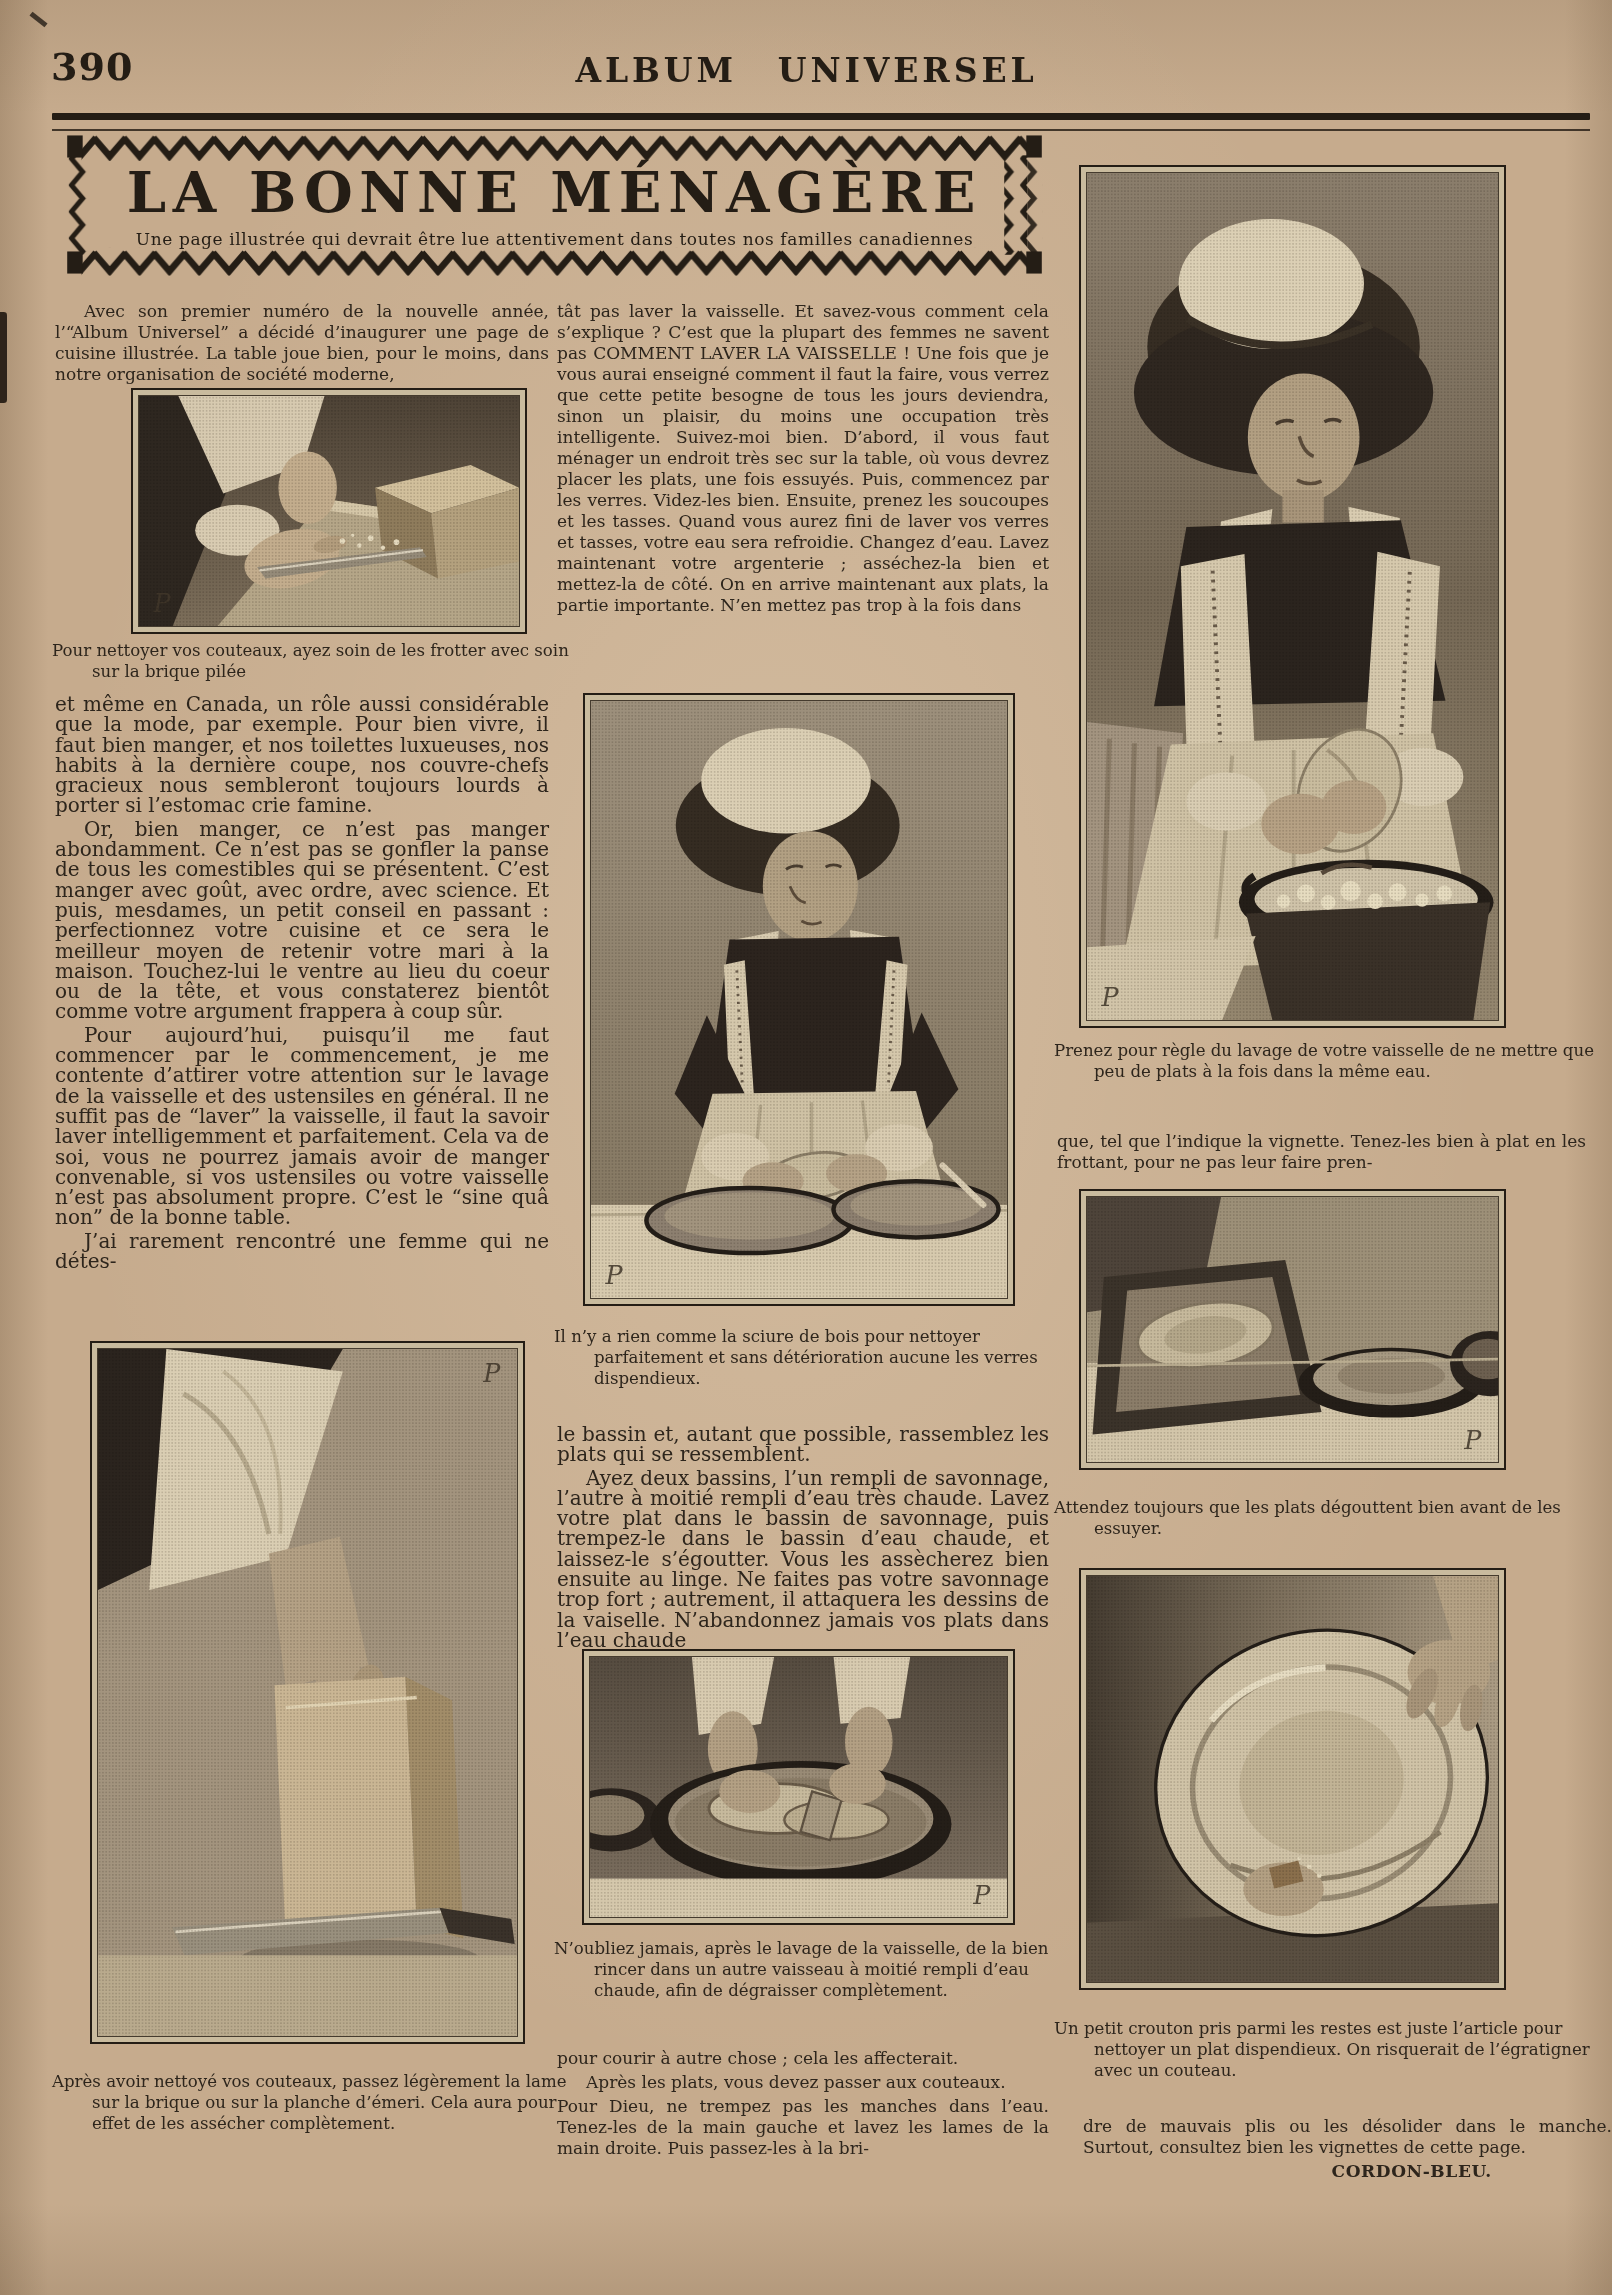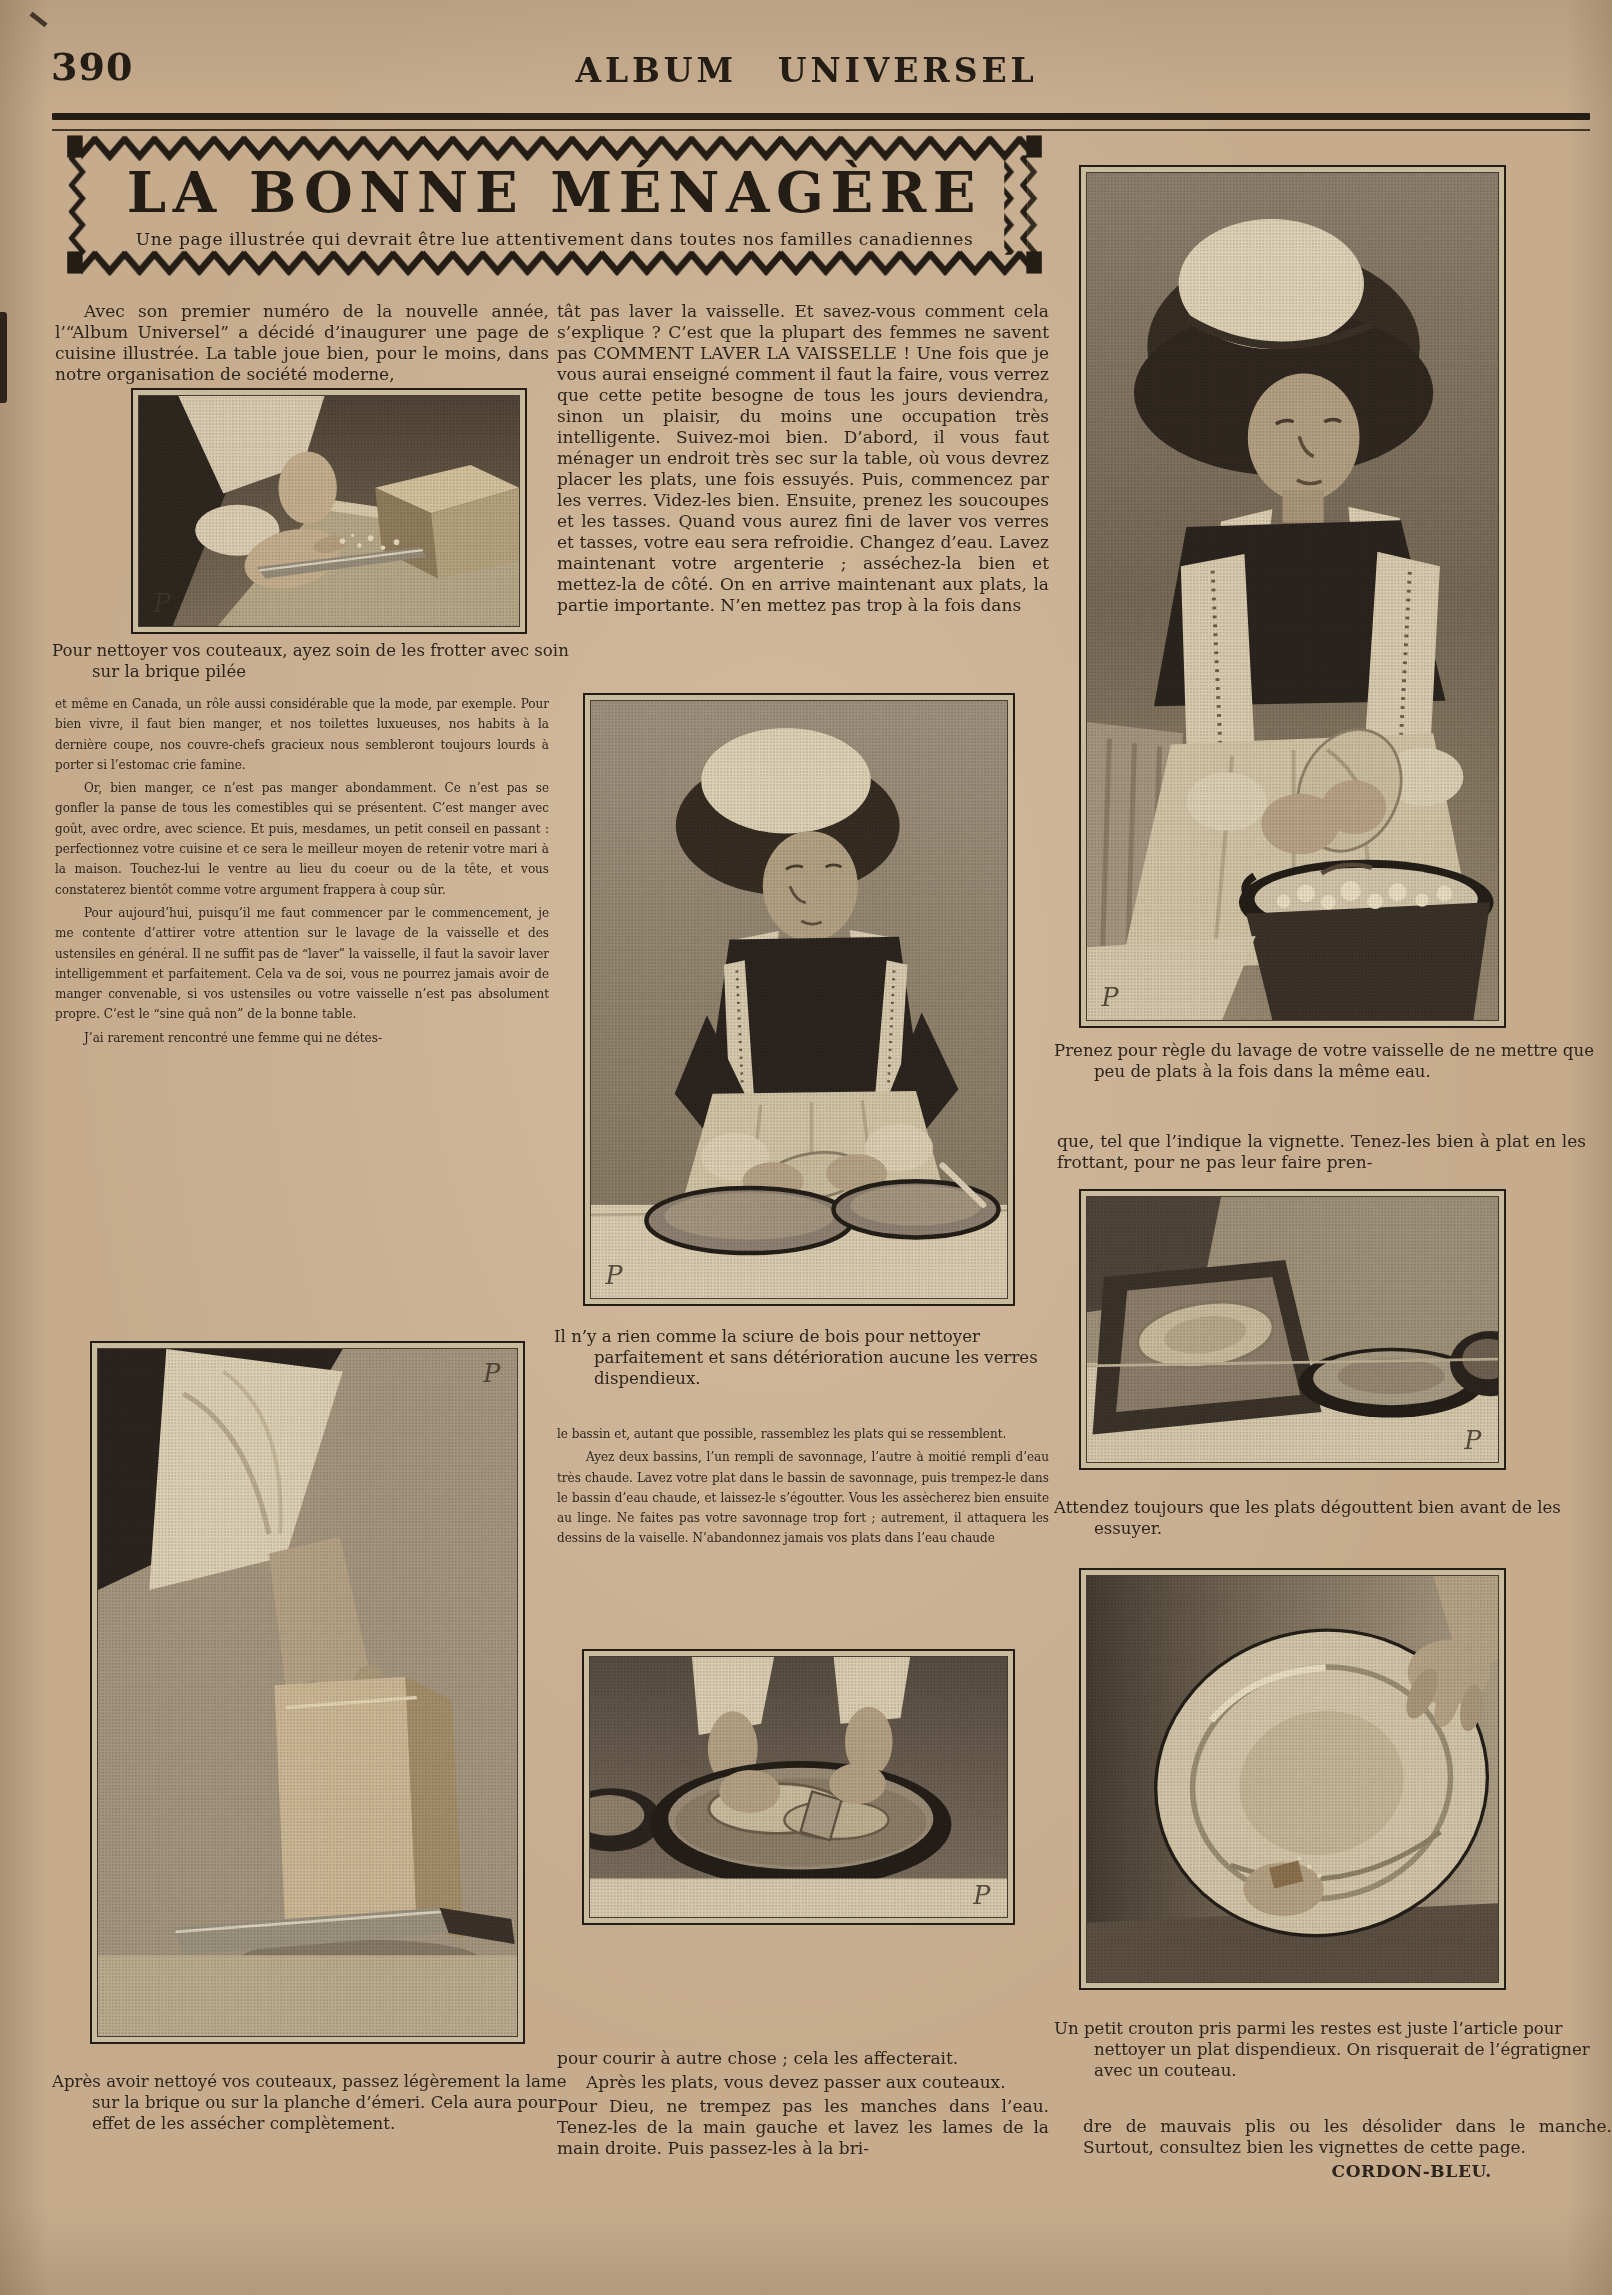--- a/index.html
+++ b/index.html
@@ -23,21 +23,21 @@
   
   .banner{left:65px;top:132px;width:979px;height:145px;}
   .banner-title{position:absolute;left:0;right:0;top:26.5px;text-align:center;font-size:56px;font-weight:bold;
                 color:#241d15;letter-spacing:6.6px;}
   .banner-subtitle{position:absolute;left:0;right:0;top:97px;text-align:center;font-size:17px;font-weight:normal;
                    color:#241d15;letter-spacing:0.6px;}
 
   
   .bodytext{font-size:17px;line-height:21px;text-align:justify;color:#2d251c;}
   .bodytext p{margin:3px;}
-  .smallbody{font-size:12px;line-height:20.3px;}
+  .smallbody{font-size:20px;line-height:20.3px;}
   .indent{text-indent:29px;}
   .caption{font-size:16.6px;line-height:21px;color:#2d251c;padding-left:40px;text-indent:-40px;}
   .byline{margin:0;padding-left:24%;text-align:center;letter-spacing:0.6px;font-weight:bold;}
 
   
   .photo{border:2.8px solid #241d15;padding:6px;background:#c9bb9e;box-sizing:border-box;}
   .photo-inner{position:relative;width:100%;height:100%;outline:1.1px solid #453b2e;overflow:hidden;background:#8a7d6b;}
   .illus{display:block;width:100%;height:100%;}
   .halftone{position:absolute;inset:0;pointer-events:none;mix-blend-mode:multiply;
             background-image:radial-gradient(rgba(45,34,22,0.16) 0.7px, rgba(0,0,0,0) 1px);
@@ -244,20 +244,21 @@
         <rect x="392" y="238" width="54" height="74" fill="#a89a82" transform="rotate(16 392 238)" stroke="#5f5242" stroke-width="4"></rect>
         <ellipse cx="282" cy="238" rx="54" ry="38" fill="#b3a084"></ellipse>
         <ellipse cx="472" cy="224" rx="50" ry="36" fill="#b3a084"></ellipse>
         <rect y="392" width="736" height="68" fill="#d5c8ac"></rect>
       </svg>
       <span class="monogram mono-br">P</span>
       <div class="halftone"></div>
     </div>
   </figure>
 
+  <div class="abs caption" style="left:554px;top:1938px;width:498px;">N’oubliez jamais, après le lavage de la vaisselle, de la bien rincer dans un autre vaisseau à moitié rempli d’eau chaude, afin de dégraisser complètement.</div>
 
   <div class="abs bodytext" style="left:554px;top:2045px;width:498px;">
     <p>pour courir à autre chose ; cela les affecterait.</p>
     <p class="indent">Après les plats, vous devez passer aux couteaux.</p>
     <p>Pour Dieu, ne trempez pas les manches dans l’eau. Tenez-les de la main gauche et lavez les lames de la main droite. Puis passez-les à la bri-</p>
   </div>
 
   <figure class="abs photo" style="left:1079px;top:165px;width:427px;height:863px;margin:0;">
     <div class="photo-inner">
       <svg class="illus" viewBox="0 0 736 1512" preserveAspectRatio="none">

